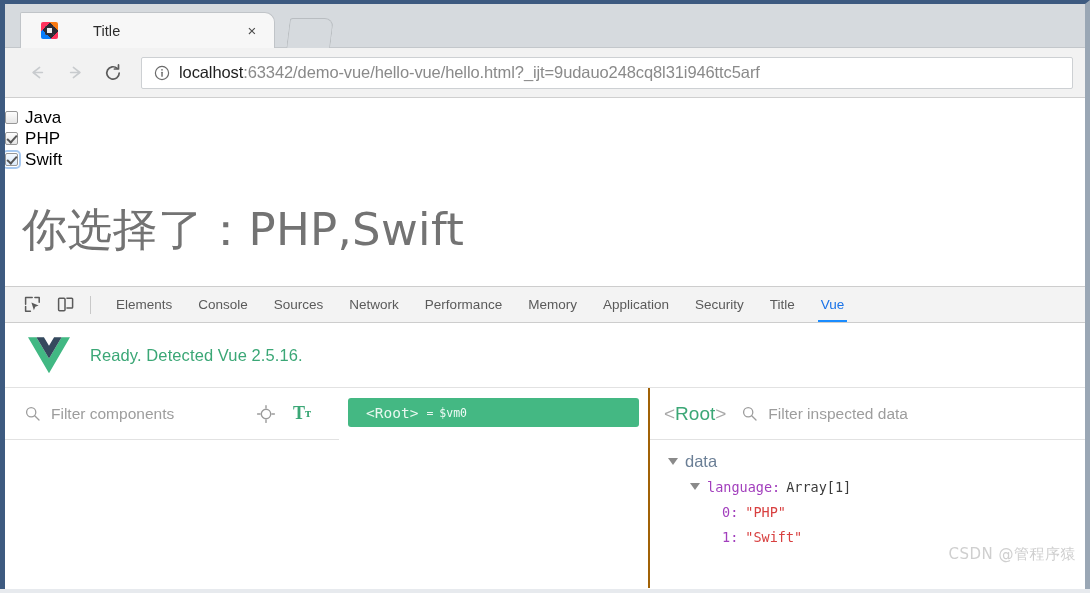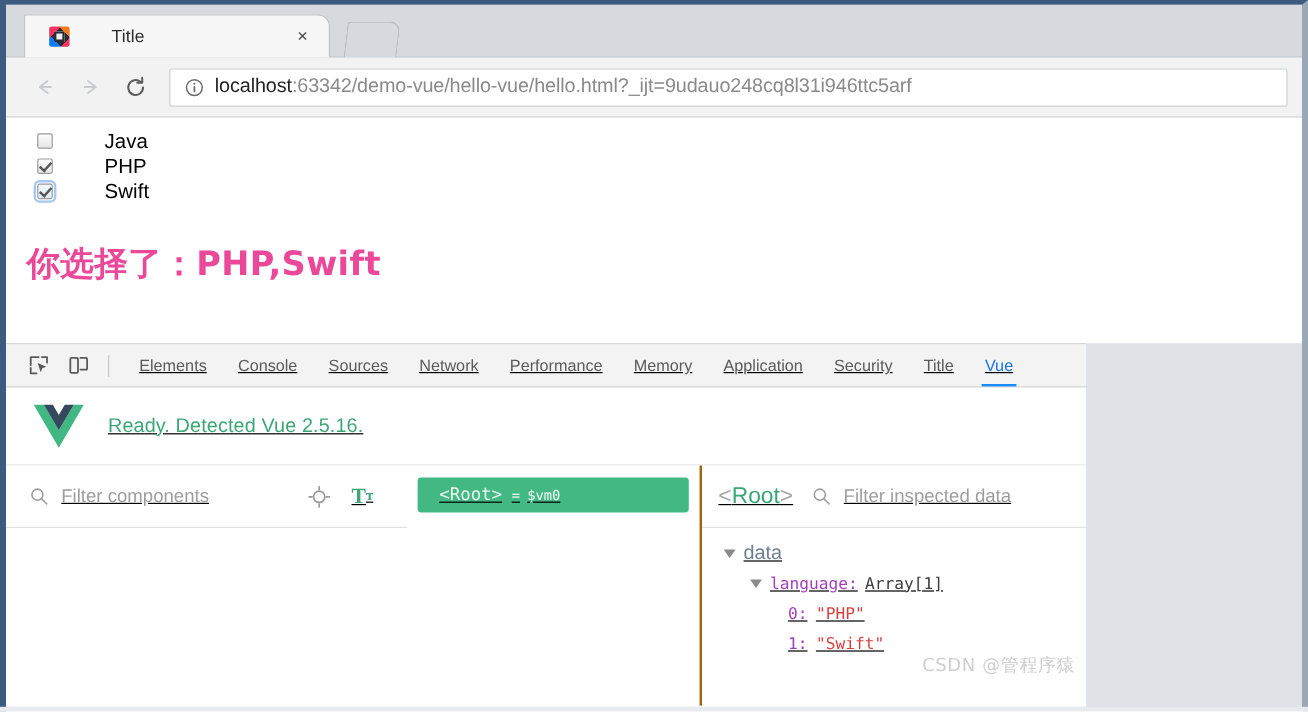--- a/index.html
+++ b/index.html
@@ -160,23 +160,22 @@
     position: absolute;
     left: 5px; top: 98px;
     width: 1080px; height: 188px;
     background: #ffffff;
     box-sizing: border-box;
     overflow: hidden;
   }
   .chk-row {
     display: flex;
     align-items: center;
-    padding-left: 26px;
+    padding-left: 0;
     height: 21px;
-    gap: 36px;
   }
   .chk-row.r1 { margin-top: 9px; }
   .cbox {
     width: 13px; height: 13px;
     box-sizing: border-box;
     border: 1px solid #989898;
     background: linear-gradient(#fdfdfd, #e6e6e6);
     border-radius: 2px;
     margin-right: 7px;
     position: relative;
@@ -196,37 +195,36 @@
     outline-offset: 1px;
     background: linear-gradient(#f4f9ff, #dcebfb);
   }
   .chk-label {
     font-size: 17px;
     color: #000;
     letter-spacing: .1px;
   }
   .page-heading {
     margin: 33px 0 0 17px;
-    font-size: 28px;
-    font-weight: bold;
-    color: #ec4899;
+    font-size: 45px;
+    font-weight: normal;
+    color: #737373;
     letter-spacing: .3px;
     line-height: 1.2;
     font-family: "DejaVu Sans", "Liberation Sans", sans-serif;
   }
 
   
   .devtools {
     position: absolute;
     left: 5px; top: 286px;
-    width: 900px; height: 303px;
+    width: 1080px; height: 303px;
     background: #ffffff;
     border-top: 1px solid #cdcdcd;
     box-sizing: border-box;
-    text-decoration: underline;
   }
   .dt-toolbar {
     height: 36px;
     background: #f3f3f3;
     border-bottom: 1px solid #cdcdcd;
     display: flex;
     align-items: center;
     box-sizing: border-box;
   }
   .dt-icon-btn {

